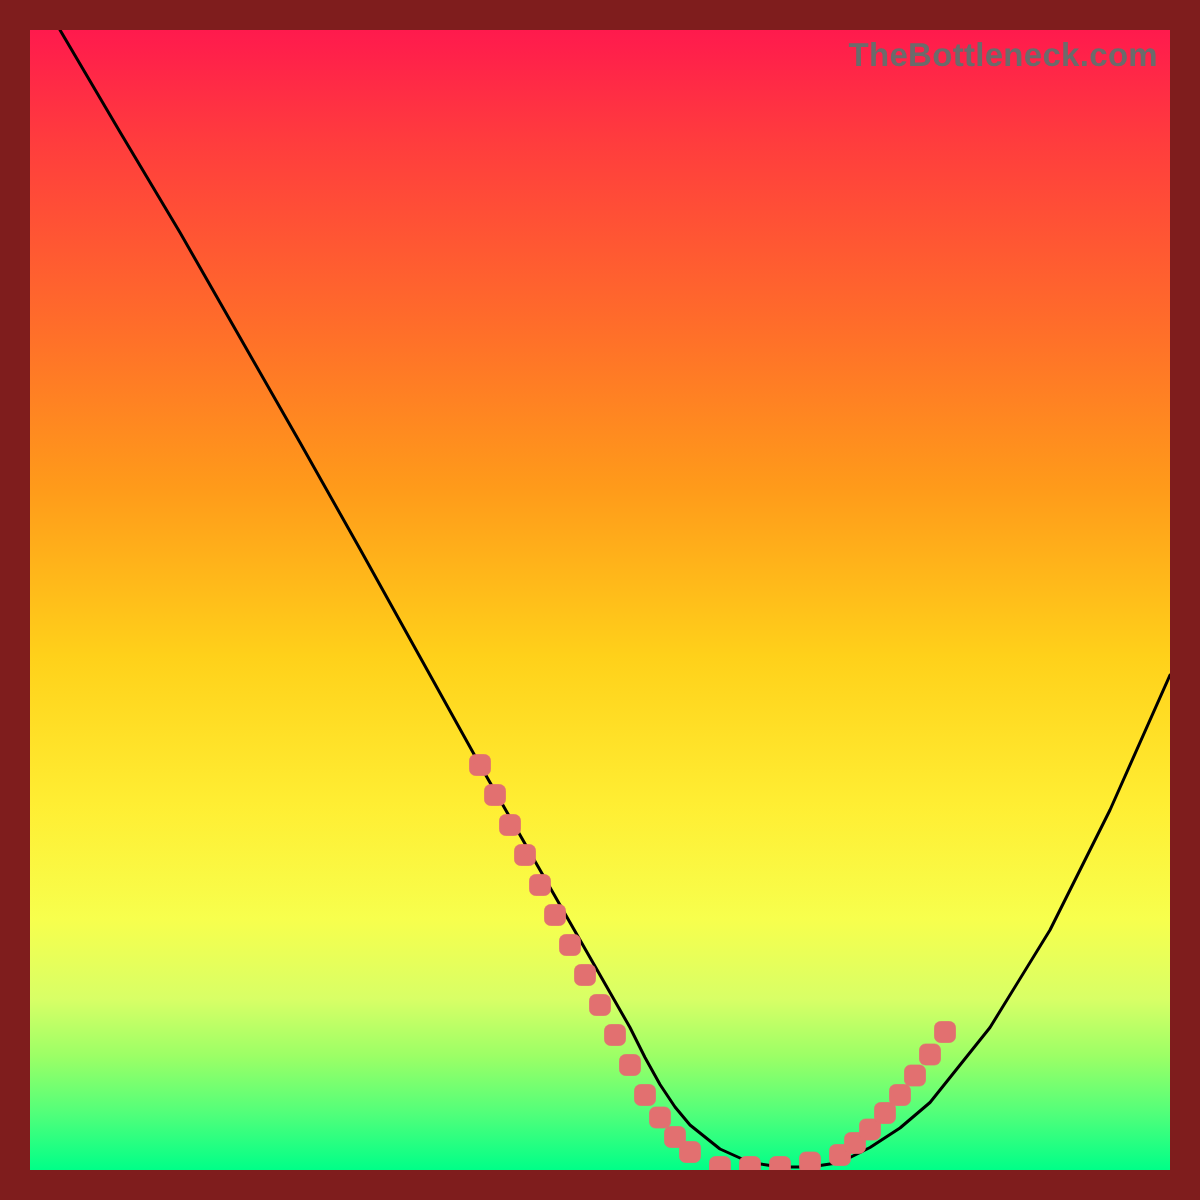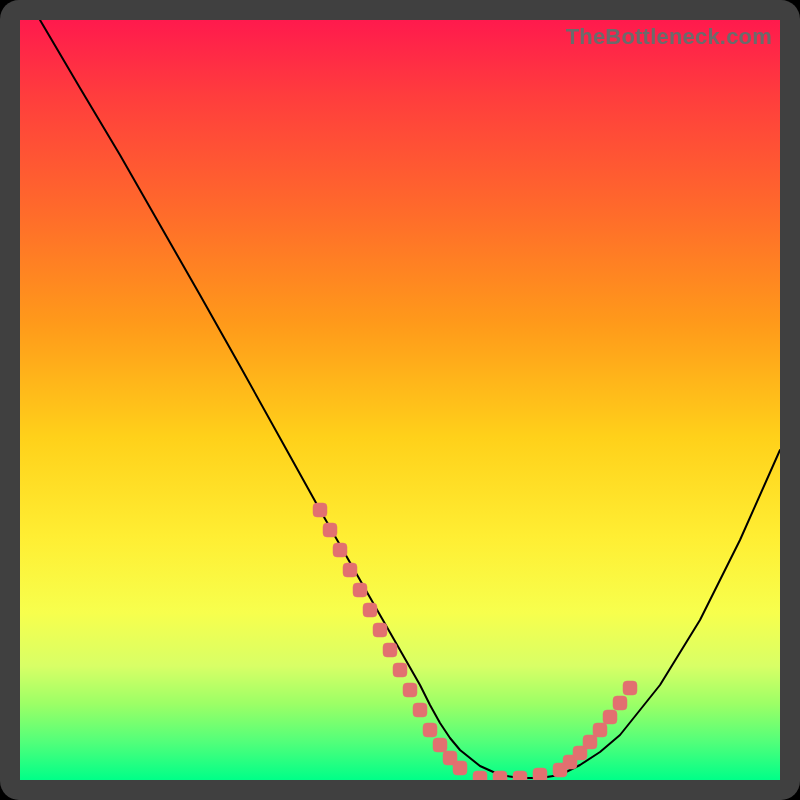--- a/index.html
+++ b/index.html
@@ -1,22 +1,21 @@
 <!DOCTYPE html>
 <html><head>
 <meta charset="utf-8">
 <style>
   * { margin: 0; padding: 0; box-sizing: border-box; }
   html, body { width: 800px; height: 800px; overflow: hidden; background: #000; }
   .frame {
     position: relative;
     width: 800px;
     height: 800px;
-    background: #404040;
-    border-radius: 19px;
+    background: #7f1d1d;
   }
   .plot-area {
     position: absolute;
     left: 20px;
     top: 20px;
     width: 760px;
     height: 760px;
     background: linear-gradient(to bottom,
       #ff1a4d 0%,
       #ff3d3d 10%,

